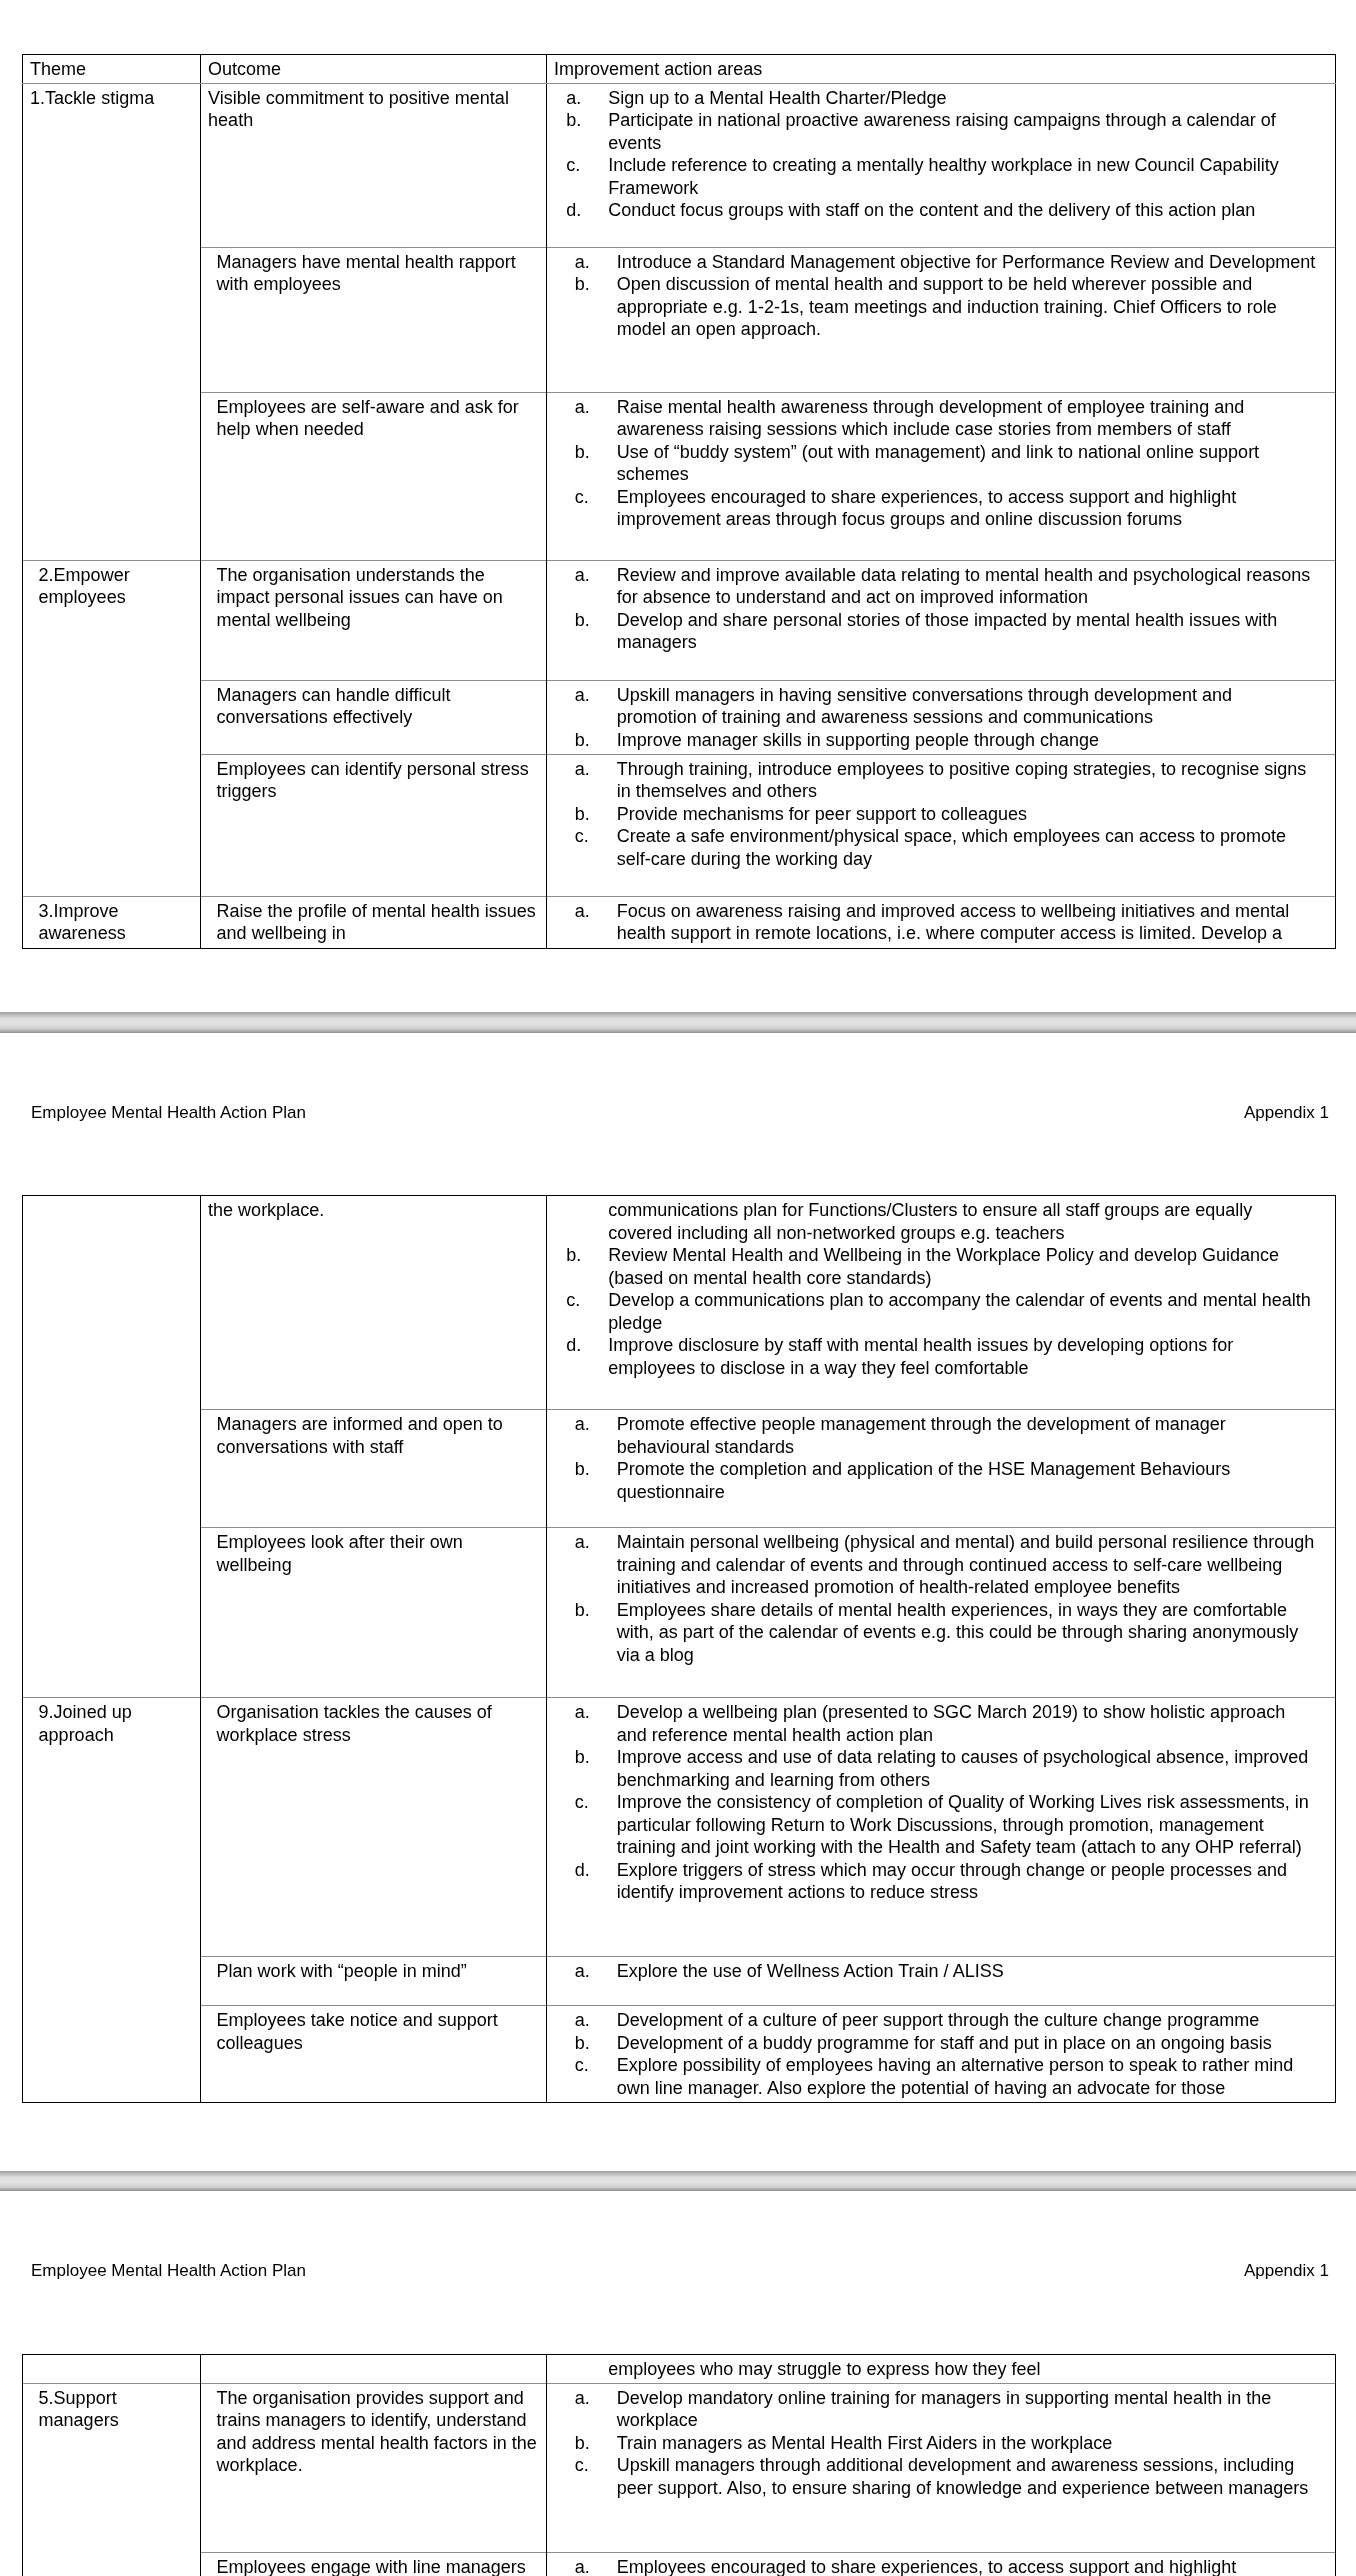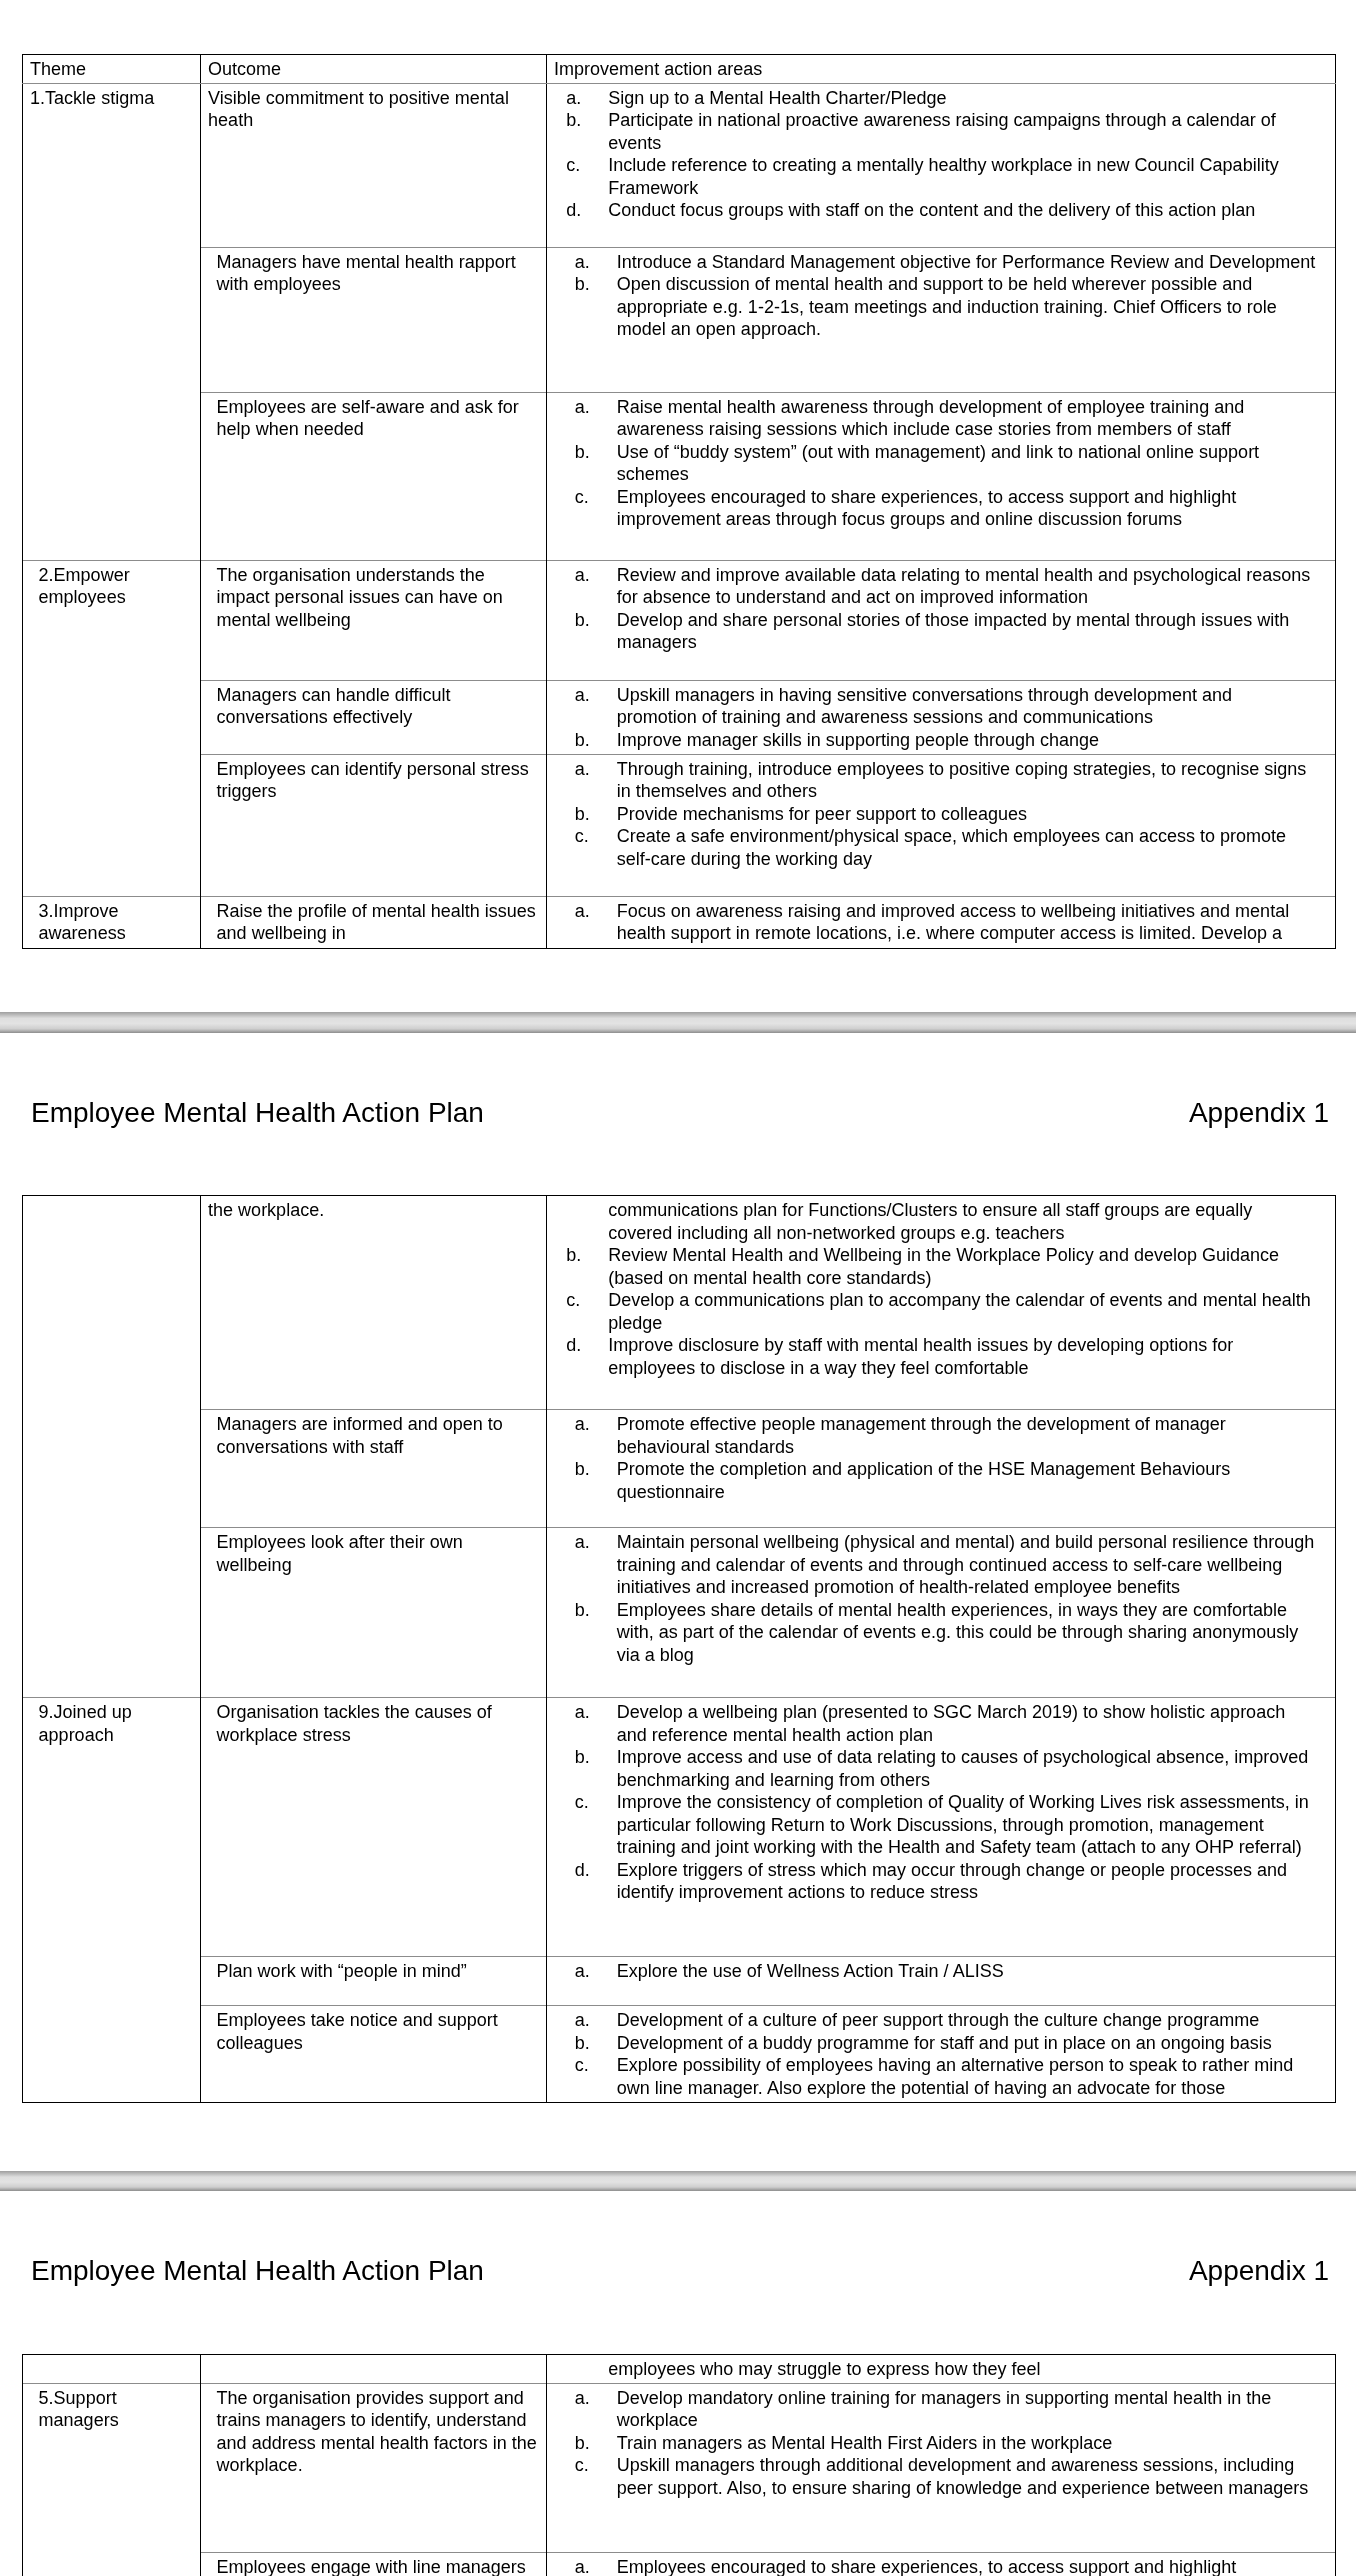--- a/index.html
+++ b/index.html
@@ -15,21 +15,21 @@
   .band{
     height:20.6px;width:100%;
     background:linear-gradient(to bottom,#9f9f9f 0%,#dedede 30%,#e3e3e3 55%,#cfcfcf 80%,#8d8d8d 100%);
   }
   .spacer1{height:63px;}
   .gap-band-header{height:69px;}
   .gap-header-table{height:46px;}
   .spacer2{height:68px;}
   .doc-header{
     display:flex;justify-content:space-between;align-items:baseline;
-    margin:0 27px 0 31px;height:22.5px;font-size:28px;line-height:22.5px;
+    margin:0 27px 0 31px;height:22.5px;font-size:17px;line-height:22.5px;
   }
   table.plan{
     border-collapse:collapse;table-layout:fixed;
     width:1314px;margin-left:21.6px;
     border:1.9px solid #000;
     margin-top:25px;
   }
   table.plan td, table.plan th{
     border-left:0.9px solid #000;border-right:0.9px solid #000;
     vertical-align:top;padding:2.8px 7.5px;
@@ -118,21 +118,21 @@
     <tr class="sep" style="height:120px">
       <td rowspan="3">2.Empower employees</td>
       <td>The organisation understands the impact personal issues can have on mental wellbeing</td>
       <td class="actions">
         <div class="ai">
               <span class="ak">a.</span>
               <span class="at">Review and improve available data relating to mental health and psychological reasons for absence to understand and act on improved information</span>
             </div>
         <div class="ai">
               <span class="ak">b.</span>
-              <span class="at">Develop and share personal stories of those impacted by mental through issues with managers</span>
+              <span class="at">Develop and share personal stories of those impacted by mental health issues with managers</span>
             </div>
       </td>
     </tr>
     <tr class="sep" style="height:72px">
       <td>Managers can handle difficult conversations effectively</td>
       <td class="actions">
         <div class="ai">
               <span class="ak">a.</span>
               <span class="at">Upskill managers in having sensitive conversations through development and promotion of training and awareness sessions and communications</span>
             </div>

